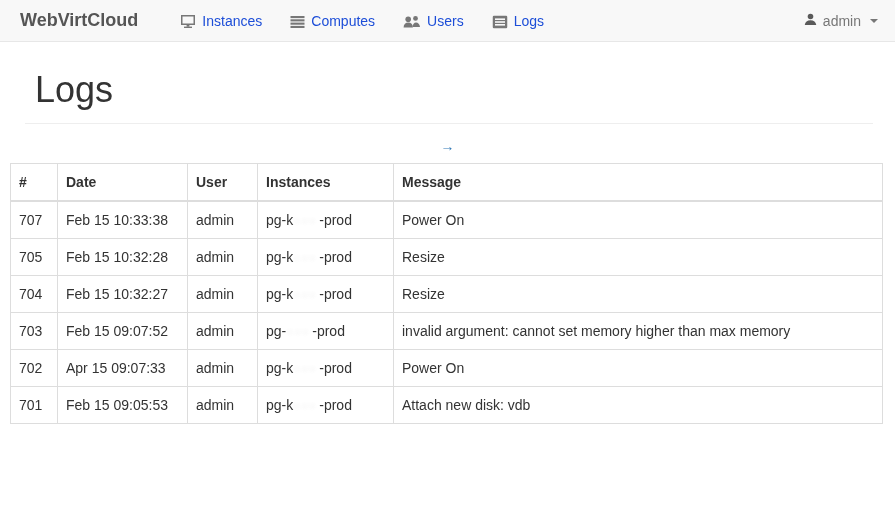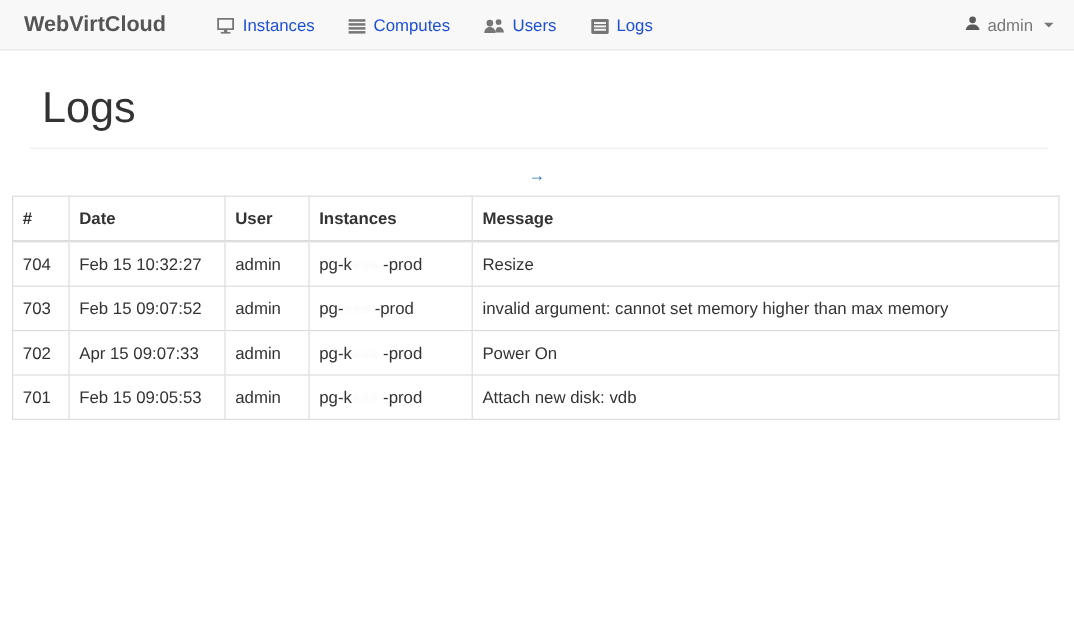--- a/index.html
+++ b/index.html
@@ -155,20 +155,34 @@
       <tr>
         <th>#</th>
         <th>Date</th>
         <th>User</th>
         <th>Instances</th>
         <th>Message</th>
       </tr>
     </thead>
     <tbody>
       <tr>
+        <td>707</td>
+        <td>Feb 15 10:33:38</td>
+        <td>admin</td>
+        <td><span>pg-k</span><span class="redacted">···</span><span>-prod</span></td>
+        <td>Power On</td>
+      </tr>
+      <tr>
+        <td>705</td>
+        <td>Feb 15 10:32:28</td>
+        <td>admin</td>
+        <td><span>pg-k</span><span class="redacted">···</span><span>-prod</span></td>
+        <td>Resize</td>
+      </tr>
+      <tr>
         <td>704</td>
         <td>Feb 15 10:32:27</td>
         <td>admin</td>
         <td><span>pg-k</span><span class="redacted">···</span><span>-prod</span></td>
         <td>Resize</td>
       </tr>
       <tr>
         <td>703</td>
         <td>Feb 15 09:07:52</td>
         <td>admin</td>

